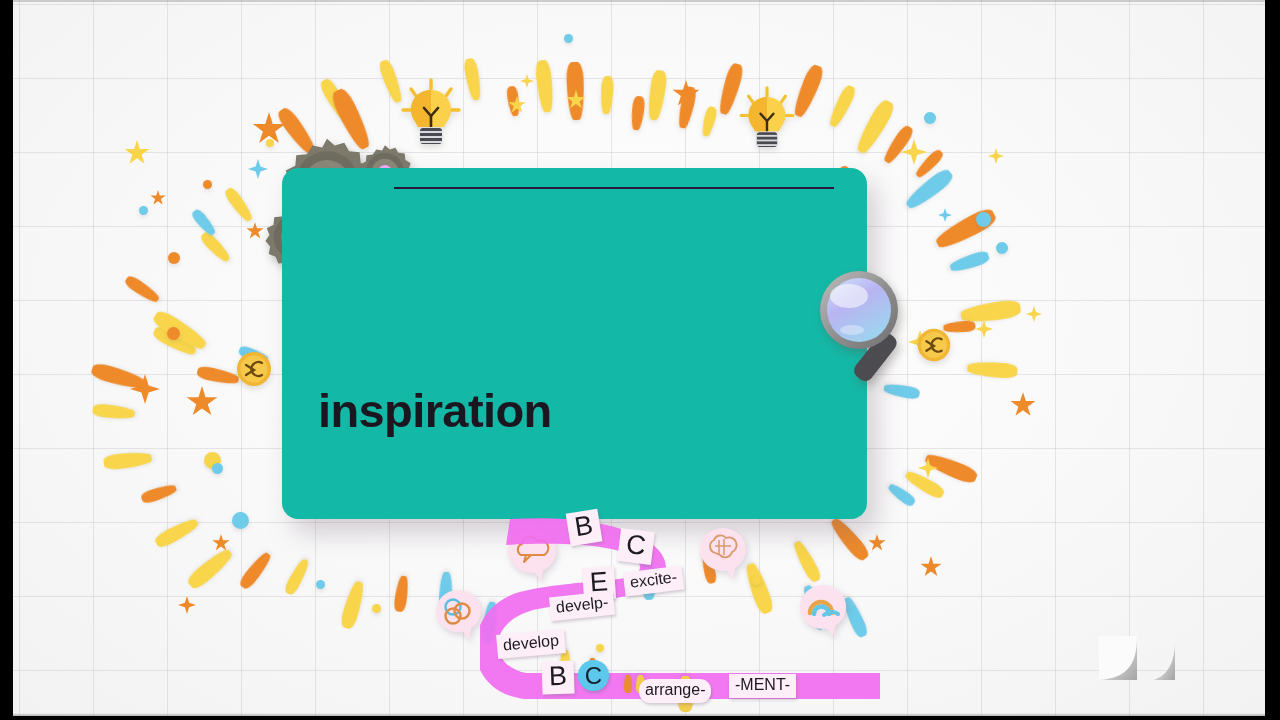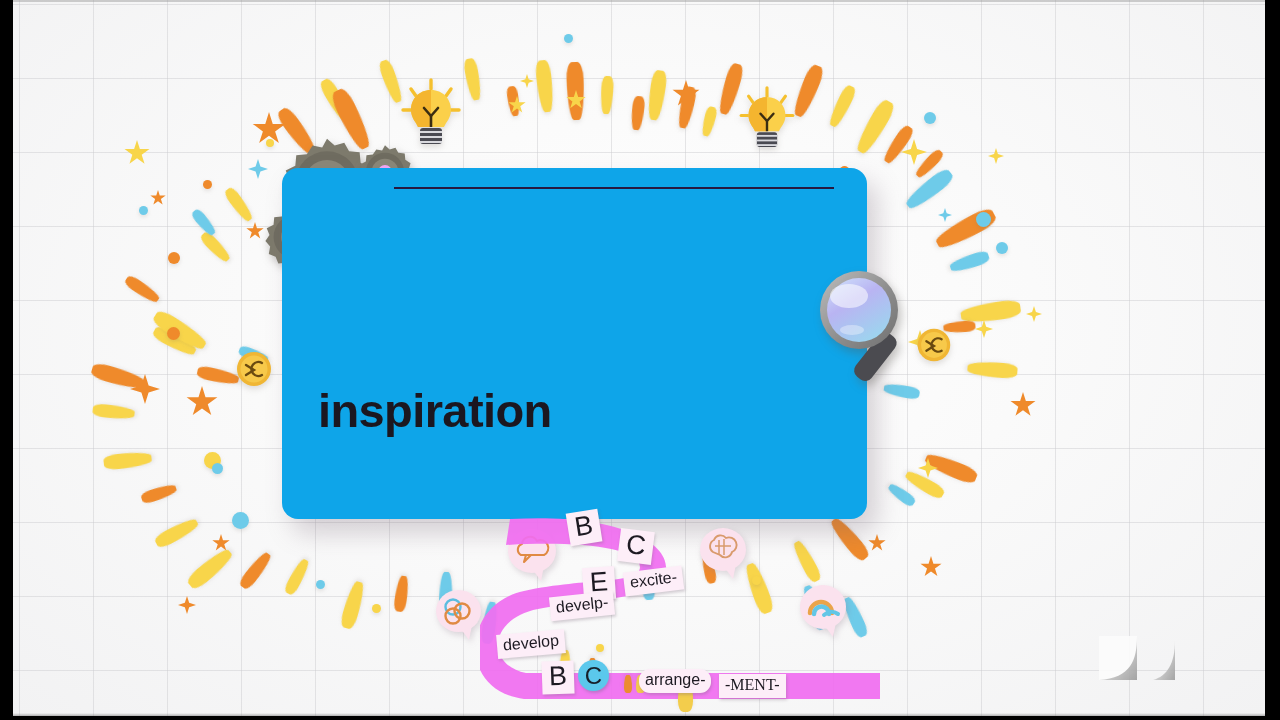--- a/index.html
+++ b/index.html
@@ -95,21 +95,21 @@
   
   .magnifier { position: absolute; filter: drop-shadow(3px 5px 5px rgba(90,85,80,0.35)); }
 
   
   #card {
     position: absolute;
     left: 282px;
     top: 168px;
     width: 585px;
     height: 351px;
-    background: #0ea5e9;
+    background: #14b8a6;
     border-radius: 16px;
     box-shadow: 10px 14px 26px rgba(110,95,110,0.28);
     z-index: 20;
   }
   #card-rule {
     position: absolute;
     left: 112px;
     top: 19px;
     width: 440px;
     height: 2px;
@@ -468,23 +468,23 @@
     <div class="tile word" style="left:144px; top:64px; transform:rotate(-7deg);">excite-</div>
 
     <div class="tile word" style="left:70px; top:89px; transform:rotate(-6deg);">develp-</div>
 
     <div class="tile word" style="left:17px; top:127px; transform:rotate(-5deg);">develop</div>
 
     <div class="tile letter" style="left:62px; top:156px; transform:rotate(-2deg);">B</div>
 
     <div class="cblue" style="left:98px; top:155px;">C</div>
 
-    <div class="tile word" style="left:159px; top:164px;border-radius:11px;">arrange-</div>
-
-    <div class="tile word" style="left:239px; top:169px;font-family:Liberation Serif, serif;">-MENT-</div>
+    <div class="tile word" style="left:159px; top:174px;border-radius:11px;">arrange-</div>
+
+    <div class="tile word" style="left:249px; top:169px;">-MENT-</div>
 
     <div class="tear" style="left:108px; top:127px; width:9px; height:26px; background:#e88a30; transform:rotate(180deg);"></div>
     <div class="tear" style="left:198px; top:135px; width:15px; height:36px; background:#f3cd4c; transform:rotate(180deg);"></div>
     <div class="tear" style="left:144px; top:152px; width:8px; height:18px; background:#ec8c30; transform:rotate(180deg);"></div>
     <div class="tear" style="left:156px; top:152px; width:9px; height:18px; background:#f3c94c; transform:rotate(180deg);"></div>
   </div>
 
   <svg id="watermark" viewBox="0 0 110 58">
     <defs>
       <linearGradient id="wmg" x1="0" y1="0" x2="1" y2="1">

